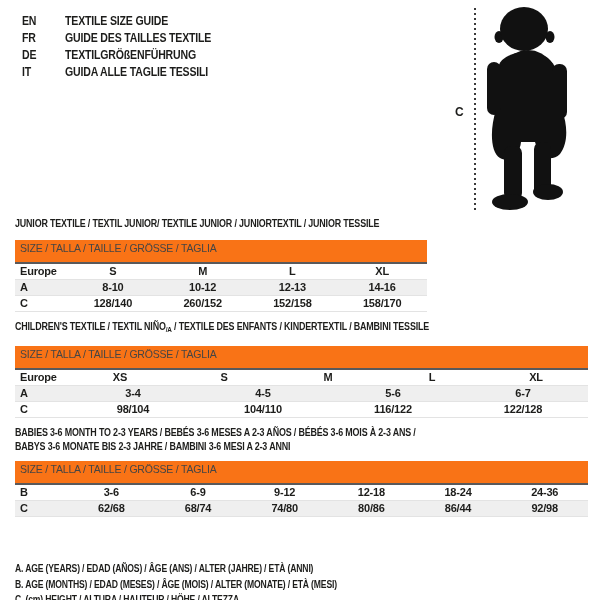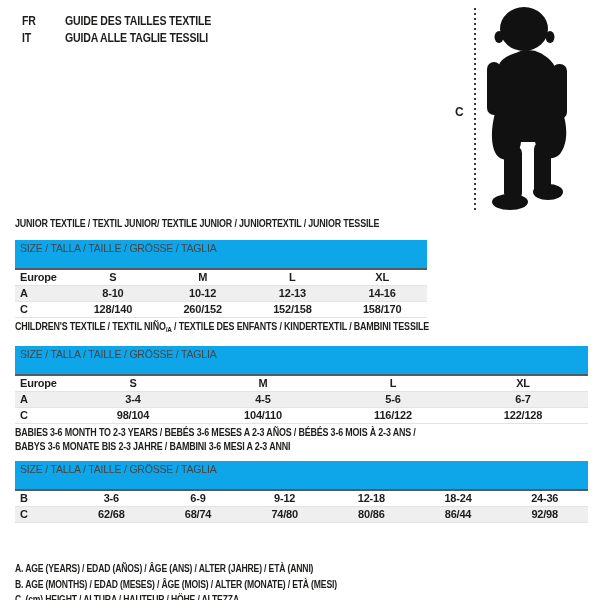--- a/index.html
+++ b/index.html
@@ -41,22 +41,22 @@
     transform:scaleX(0.85); transform-origin:0 0;
     white-space:nowrap; line-height:14px;
   }
   .sec-title .sub { font-size:7.5px; vertical-align:-2px; }
 
   
   .size-table { position:absolute; left:15px; }
   .size-table.w-narrow { width:412px; }
   .size-table.w-full   { width:573px; }
   .size-bar {
-    height:30px; line-height:16px;
-    background:#0ea5e9; border-bottom:2px solid #59595b;
+    height:24px; line-height:16px;
+    background:#f97316; border-bottom:2px solid #59595b;
     padding-left:5px; font-size:10.5px; color:#454545;
     letter-spacing:-0.2px; white-space:nowrap; overflow:hidden;
   }
   .trow {
     display:flex; height:16px; line-height:15px;
     font-size:11px; border-bottom:1px solid #e3e3e3;
     letter-spacing:-0.2px;
     font-weight:bold;
   }
   .trow.alt { background:#efefef; }
@@ -69,22 +69,30 @@
     font-size:10.5px; font-weight:bold; letter-spacing:-0.2px;
     transform:scaleX(0.82); transform-origin:0 0;
     line-height:15.5px; white-space:nowrap;
   }
 </style>
 </head>
 <body>
 
 <div class="lang-list">
   <div class="lang-row">
+    <span class="lang-code">EN</span>
+    <span class="lang-title">TEXTILE SIZE GUIDE</span>
+  </div>
+  <div class="lang-row">
     <span class="lang-code">FR</span>
     <span class="lang-title">GUIDE DES TAILLES TEXTILE</span>
+  </div>
+  <div class="lang-row">
+    <span class="lang-code">DE</span>
+    <span class="lang-title">TEXTILGRÖßENFÜHRUNG</span>
   </div>
   <div class="lang-row">
     <span class="lang-code">IT</span>
     <span class="lang-title">GUIDA ALLE TAGLIE TESSILI</span>
   </div>
 </div>
 
 <div class="measure-line"></div>
 <div class="height-label">C</div>
 <svg class="baby-svg" width="104" height="206" viewBox="0 0 104 206" xmlns="http://www.w3.org/2000/svg">
@@ -130,20 +138,21 @@
   </div>
 </div>
 
 <div class="sec-title" style="top:319px;">
   <span>CHILDREN'S TEXTILE / TEXTIL NIÑO</span><span class="sub">/A</span><span> / TEXTILE DES ENFANTS / KINDERTEXTIL / BAMBINI TESSILE</span>
 </div>
 <div class="size-table w-full" style="top:346px;">
   <div class="size-bar">SIZE / TALLA / TAILLE / GRÖSSE / TAGLIA</div>
   <div class="trow">
     <div class="lbl">Europe</div>
+    <div class="cell">XS</div>
     <div class="cell">S</div>
     <div class="cell">M</div>
     <div class="cell">L</div>
     <div class="cell">XL</div>
   </div>
   <div class="trow alt">
     <div class="lbl">A</div>
     <div class="cell">3-4</div>
     <div class="cell">4-5</div>
     <div class="cell">5-6</div>

